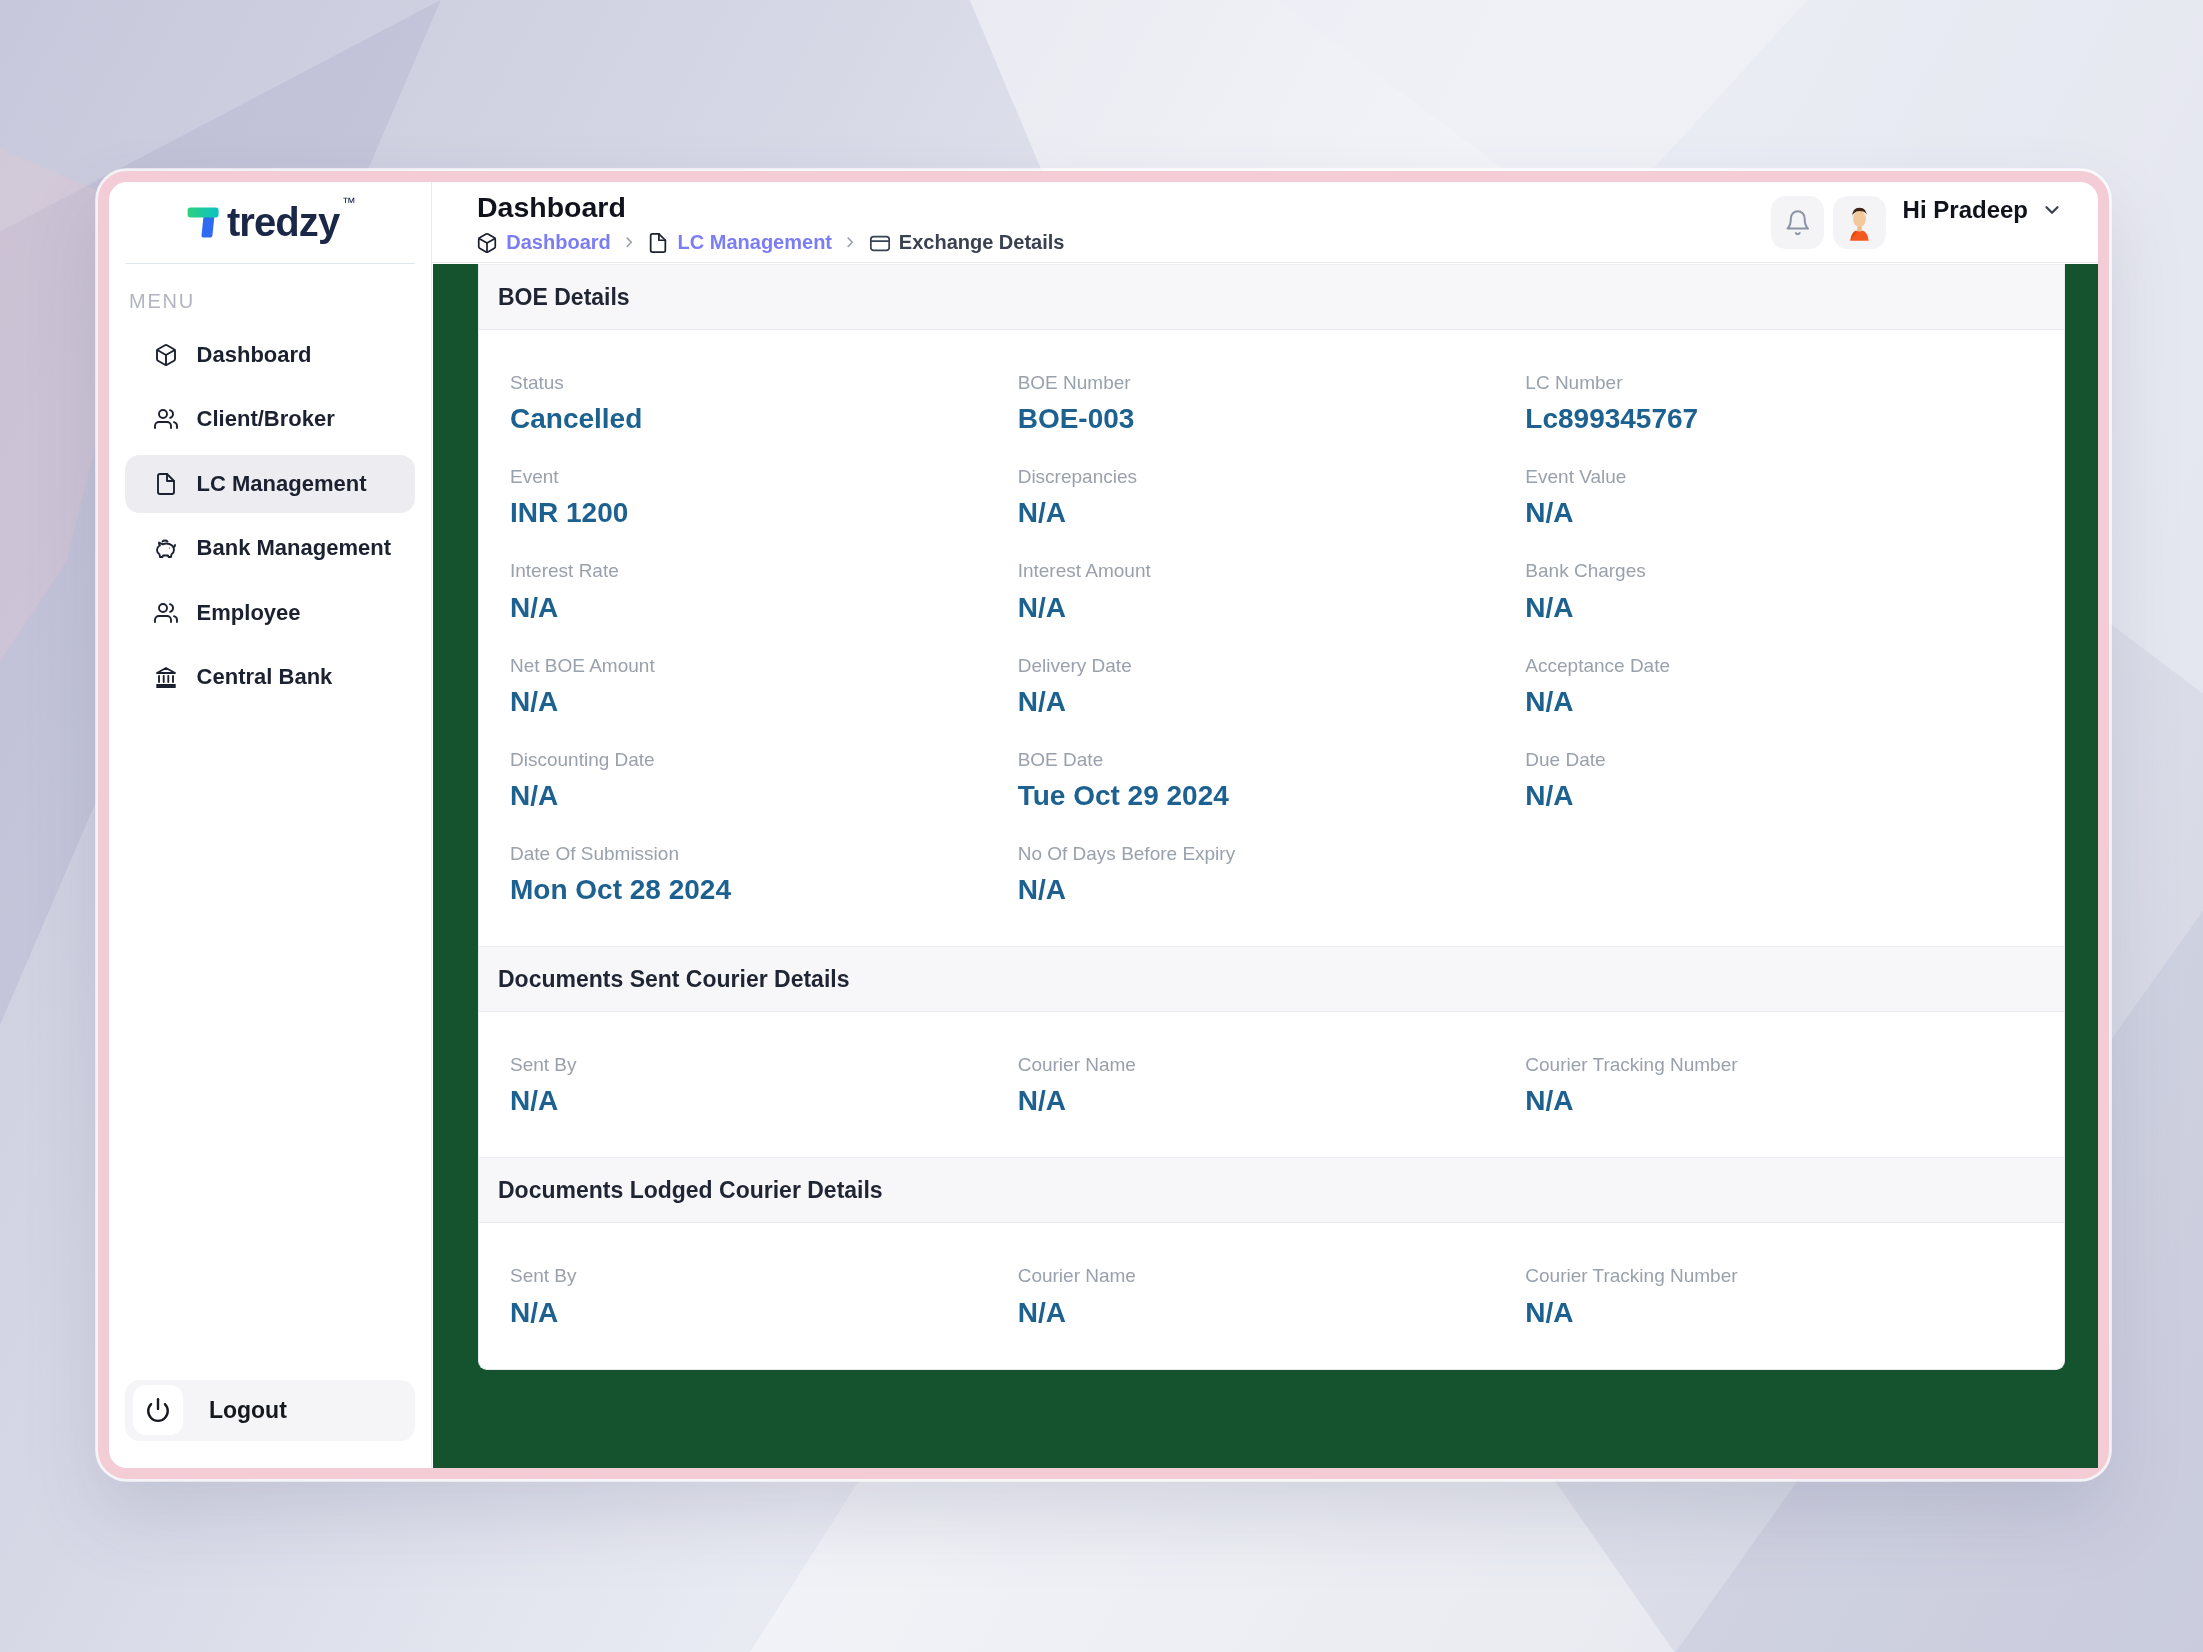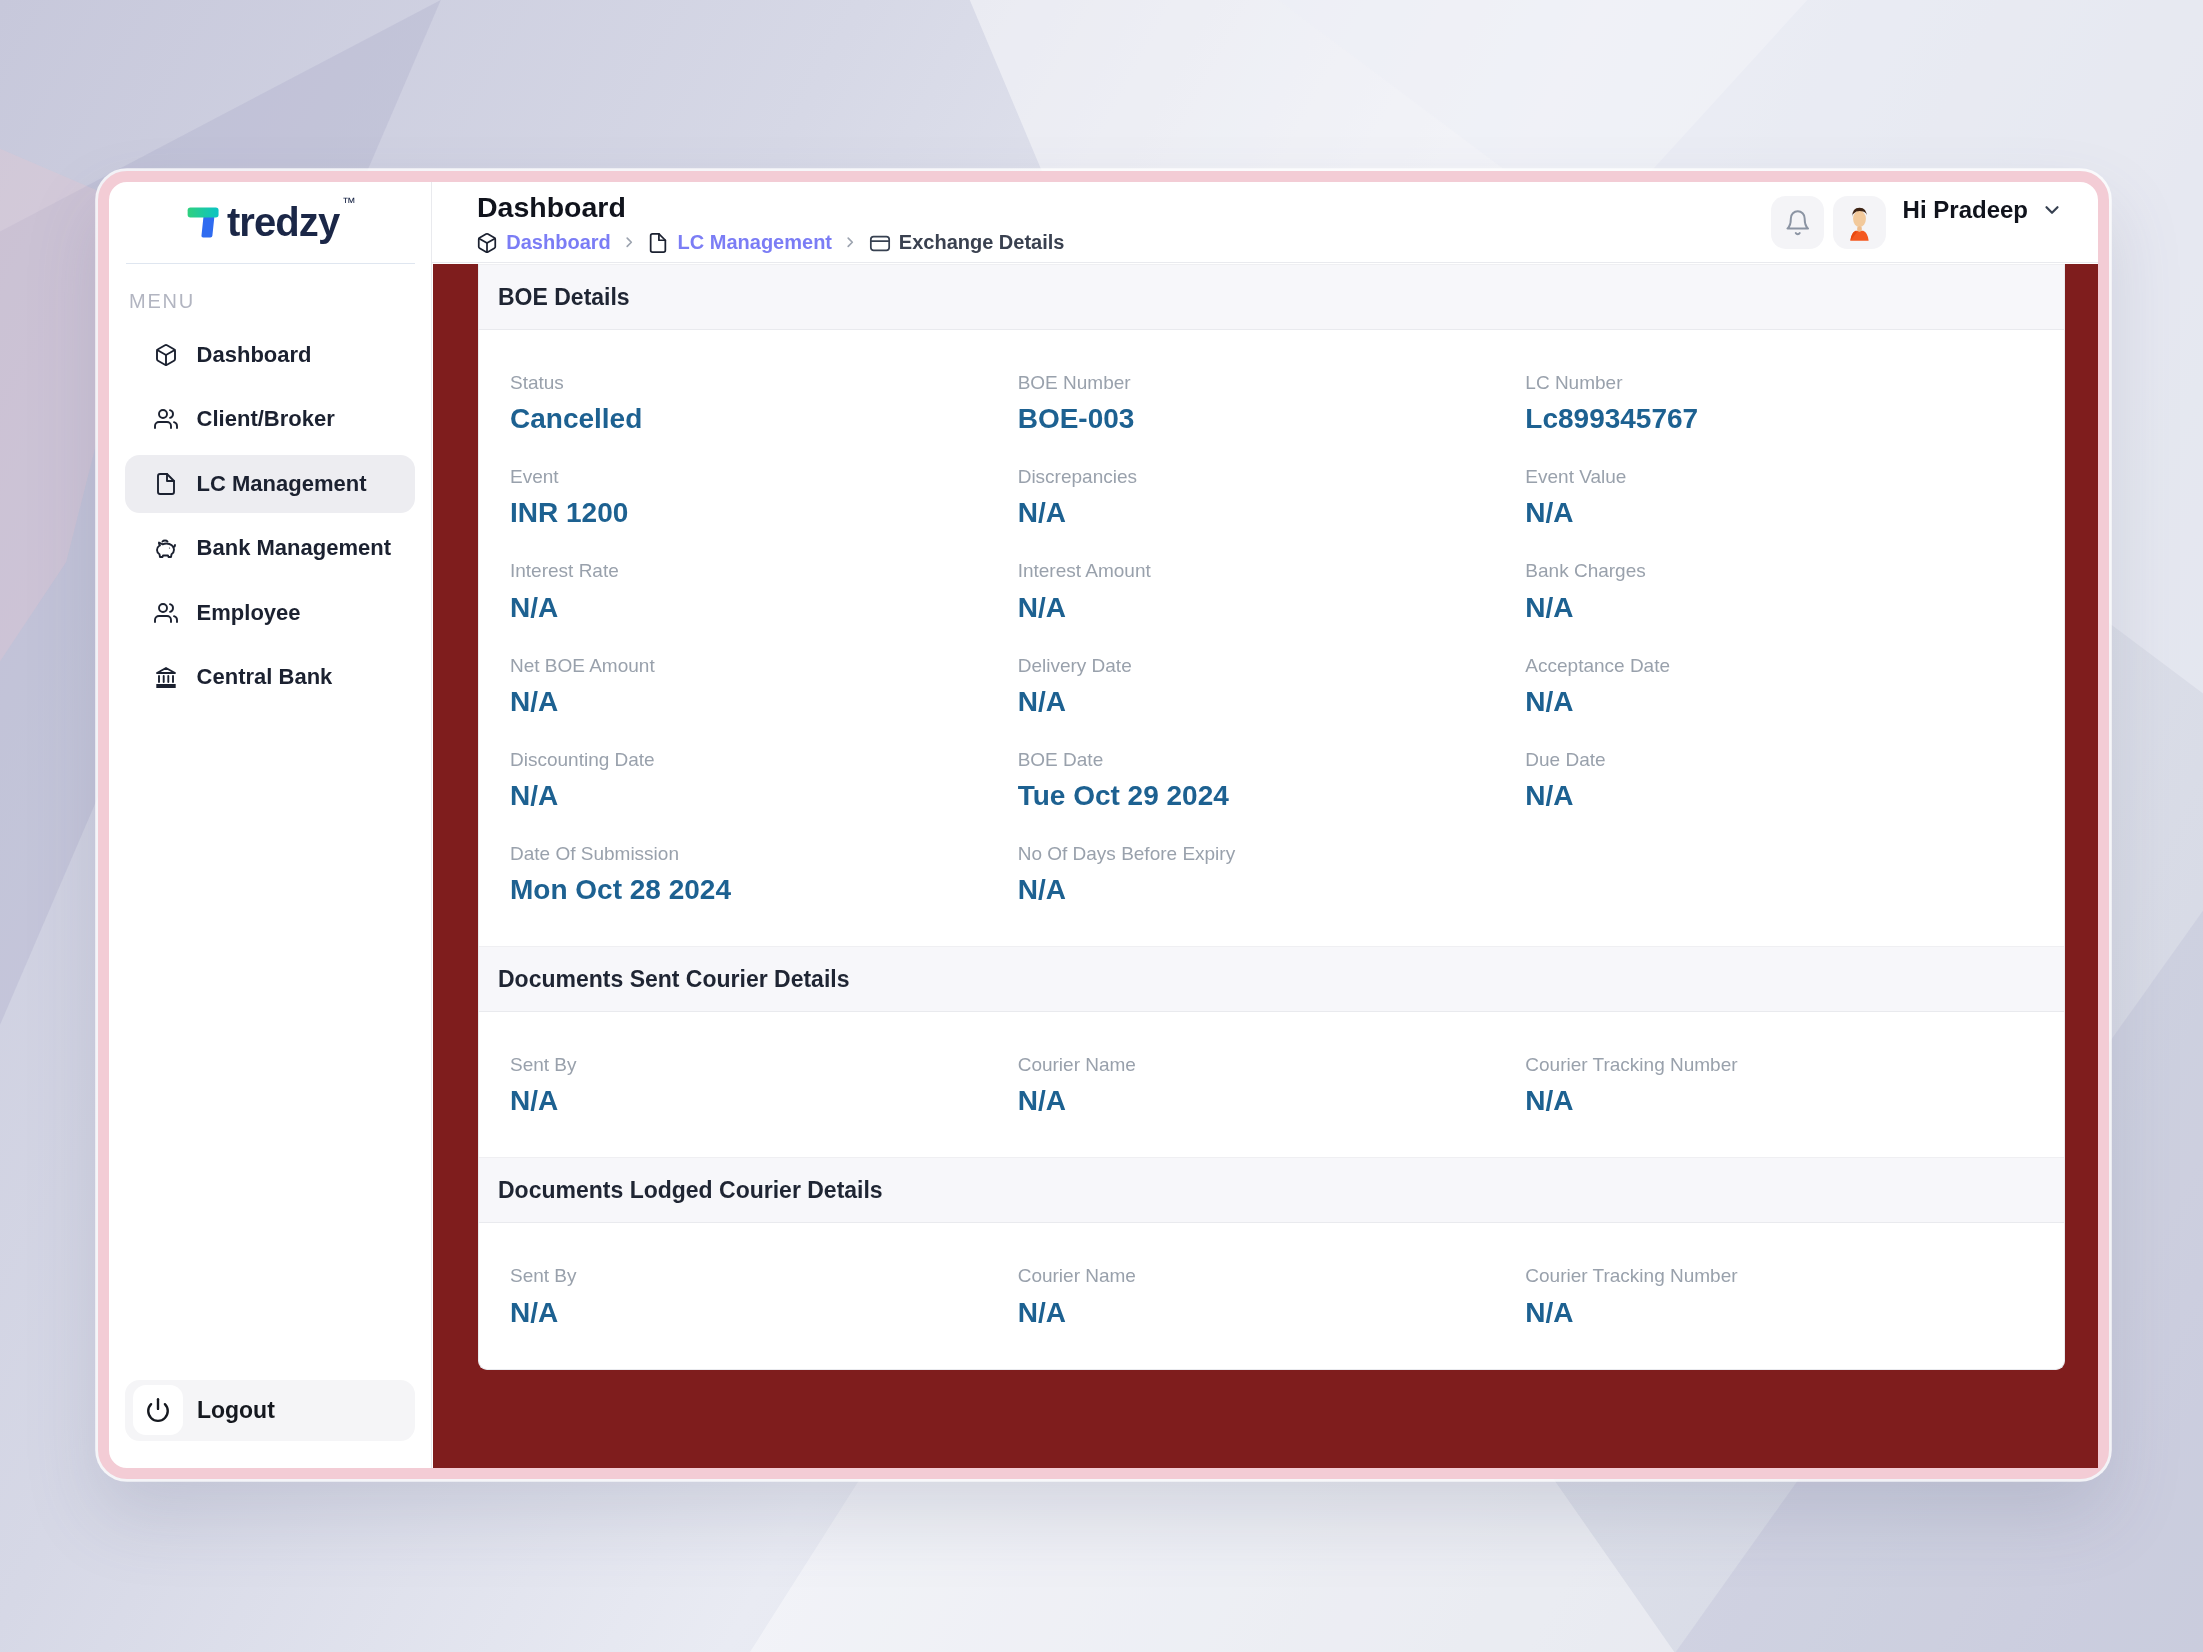--- a/index.html
+++ b/index.html
@@ -45,21 +45,21 @@
   .menu { display:flex; flex-direction:column; gap:6.4px; padding:0 15.6px; }
   .menu-item {
     height:58px; border-radius:14.7px; display:flex; align-items:center; gap:19px;
     padding-left:29px; font-size:22px; font-weight:600; color:#1b2130; cursor:pointer;
   }
   .menu-item.active { background:#ededf1; }
   .menu-item svg { flex:0 0 auto; }
   .sidebar-bottom { margin-top:auto; padding:0 15.6px 27.5px; }
   .logout-button {
     height:61px; background:#f5f5f7; border-radius:14.7px; display:flex; align-items:center;
-    gap:14px; padding-left:8.3px; cursor:pointer;
+    gap:26px; padding-left:8.3px; cursor:pointer;
   }
   .logout-icon-box {
     width:50px; height:50px; background:#ffffff; border-radius:13px;
     display:flex; align-items:center; justify-content:center;
   }
   .logout-label { font-size:23px; font-weight:600; color:#15181f; }
 
   
   .header { position:absolute; left:323px; top:0; right:0; height:81px; border-bottom:0.9px solid #e9eaee; }
   .header-title { position:absolute; left:45px; top:9.2px; font-size:28.5px; font-weight:bold; color:#10131c; }
@@ -70,21 +70,21 @@
   .crumb-sep { color:#9ca3af; display:flex; align-items:center; }
   .header-right { position:absolute; right:35px; top:13.8px; display:flex; align-items:flex-start; gap:9px; }
   .icon-button {
     width:53px; height:53px; background:#f4f4f7; border-radius:14.7px;
     display:flex; align-items:center; justify-content:center; cursor:pointer;
   }
   .user-menu { display:flex; align-items:center; gap:13px; cursor:pointer; padding-left:7.3px; }
   .greeting { font-size:24px; font-weight:bold; color:#10131c; }
 
   
-  .main { position:absolute; left:324px; top:82px; right:0; bottom:0; background:#7f1d1d; }
+  .main { position:absolute; left:324px; top:82px; right:0; bottom:0; background:#14532d; }
   .card {
     position:absolute; left:45px; top:0; width:1587px;
     border-left:0.9px solid #e9eaee; border-right:0.9px solid #e9eaee; border-bottom:0.9px solid #e9eaee;
     border-radius:0 0 9.2px 9.2px; overflow:hidden; background:#ffffff;
   }
   .section-band {
     background:#f7f7fa; border-top:0.9px solid #efeff2; border-bottom:0.9px solid #e9eaee;
     height:66px; display:flex; align-items:center; padding-left:19px;
   }
   .section-title { font-size:23px; font-weight:600; color:#1f2533; }

